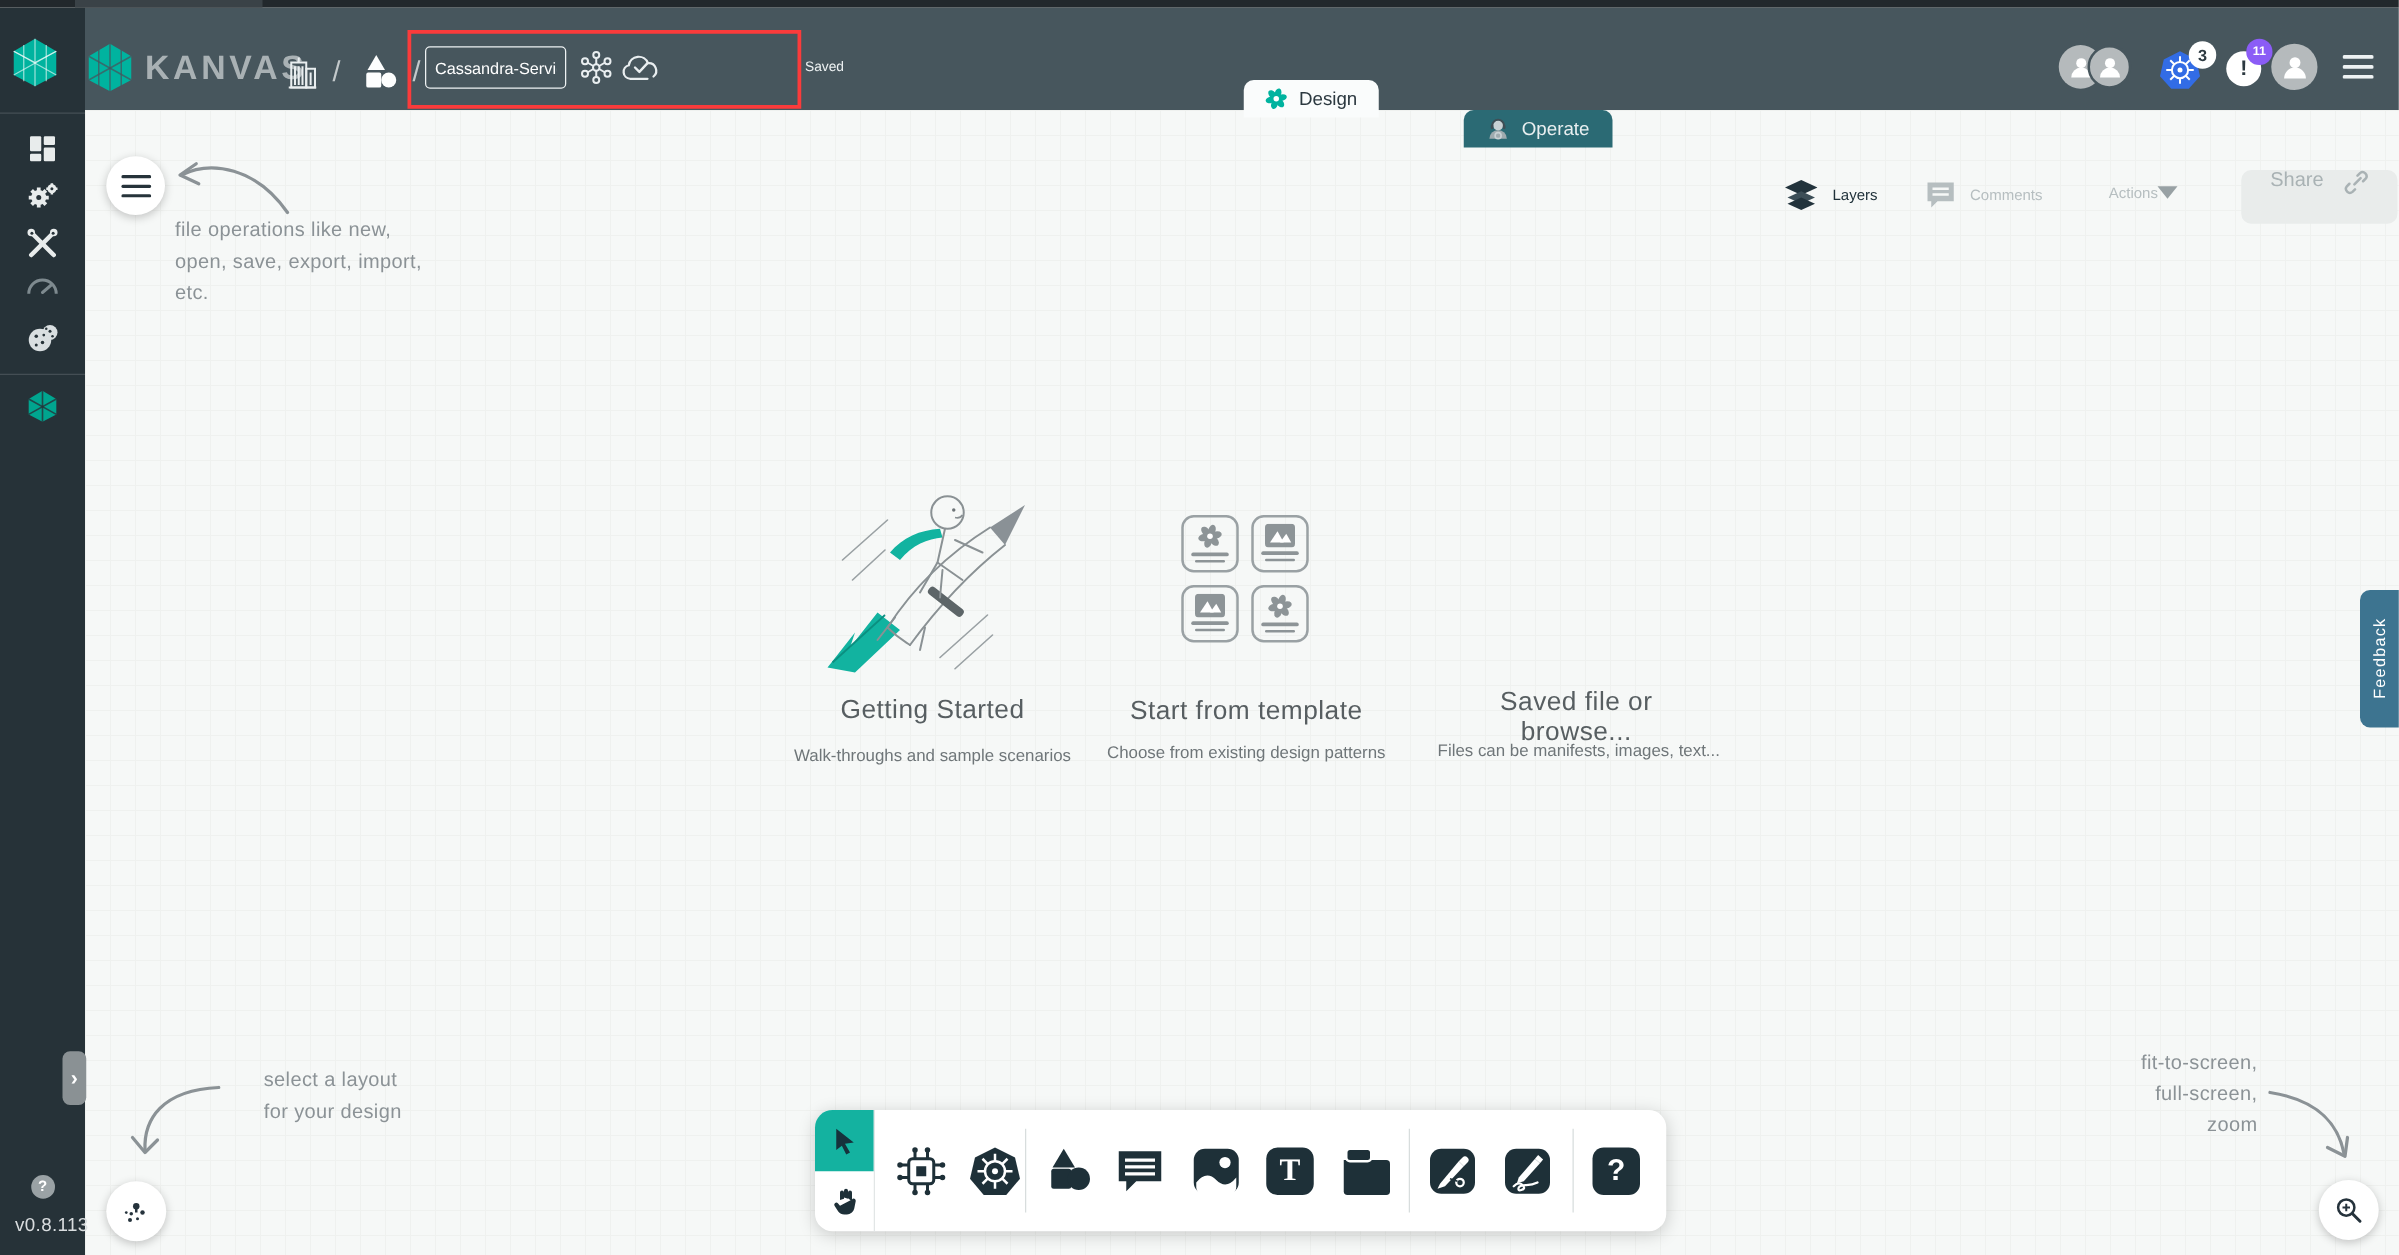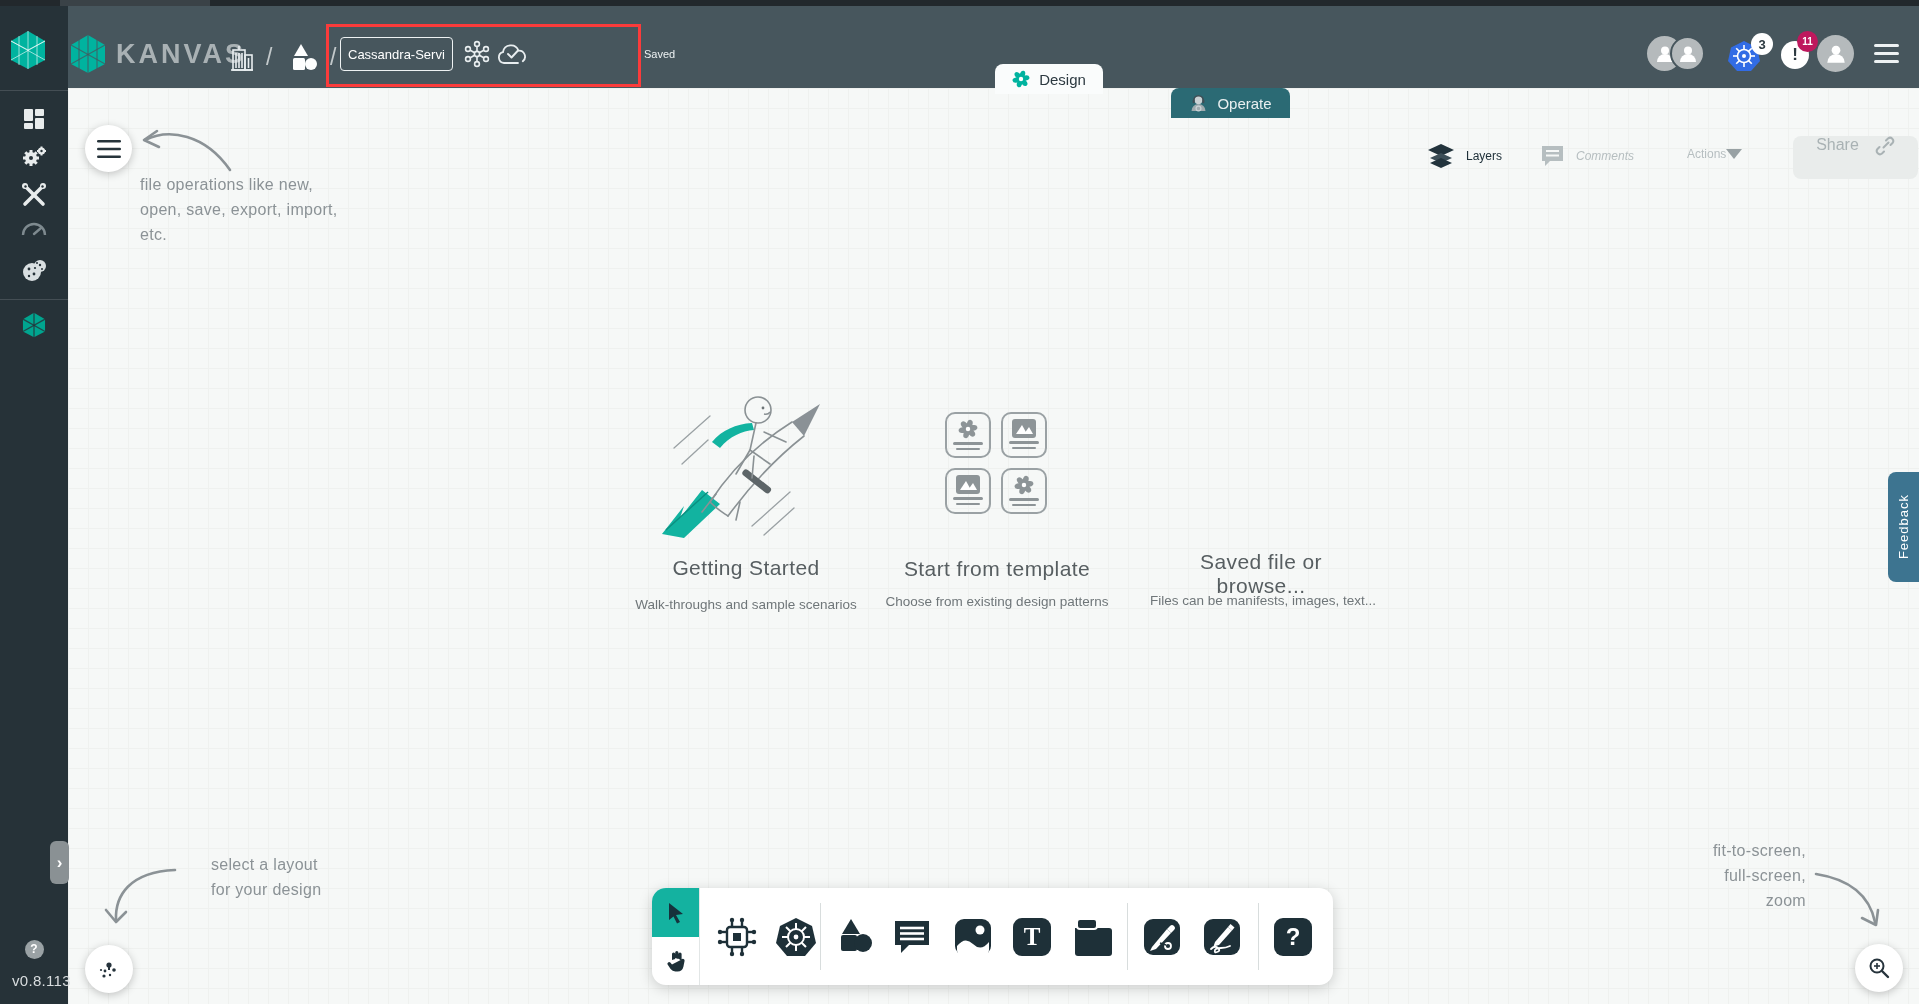--- a/index.html
+++ b/index.html
@@ -295,21 +295,21 @@
         <line x1="20.6" y1="11.4" x2="23.8" y2="8.2"></line>
           <line x1="11.4" y1="20.6" x2="8.2" y2="23.8"></line>
       </g>
       <circle cx="16" cy="16" r="2" fill="#fff"></circle>
     </svg>
     <div class="abs badge" style="left:23px;top:-4px;width:22px;height:22px;background:#fff;color:#2c3940;font-size:13px;">3</div>
   </div>
 
   <div class="abs" style="left:1712px;top:27px;width:44px;height:40px;">
     <div class="abs badge" style="left:1px;top:8px;width:28px;height:28px;background:#fff;color:#2c3940;font-size:17px;">!</div>
-    <div class="abs badge" style="left:17px;top:-2px;width:21px;height:21px;background:#be185d;color:#fff;font-size:10px;">11</div>
+    <div class="abs badge" style="left:17px;top:-2px;width:21px;height:21px;background:#8b5cf6;color:#fff;font-size:10px;">11</div>
   </div>
 
   <div class="abs avatar" style="left:1749px;top:29px;width:37px;height:37px;">
     <svg width="24" height="24" viewBox="0 0 22 22">
       <circle cx="11" cy="7.5" r="4" fill="#fff"></circle>
         <path d="M3 19 a8 8 0 0 1 16 0 Z" fill="#fff"></path>
     </svg>
   </div>
 
   <div class="abs" style="left:1806px;top:38px;width:25px;height:19px;">
@@ -358,21 +358,21 @@
   <span class="actions-row-label" style="color:#20313a;">Layers</span>
 </div>
 <div class="abs" style="left:1540px;top:144px;display:flex;align-items:center;gap:11px;z-index:5;cursor:pointer;">
   <svg width="25" height="23" viewBox="0 0 25 23">
     <path d="M2 2 h21 v15 h-13 l-5 5 v-5 h-3 Z" fill="#b6bec0"></path>
     <g stroke="#f6f8f7" stroke-width="2">
         <line x1="6" y1="7" x2="19" y2="7"></line>
         <line x1="6" y1="11.5" x2="19" y2="11.5"></line>
       </g>
   </svg>
-  <span class="actions-row-label" style="color:#b6bec0;font-style:italic;">Comments</span>
+  <span class="actions-row-label" style="color:#b6bec0;">Comments</span>
 </div>
 <div class="abs" style="left:1687px;top:147px;display:flex;align-items:center;z-index:5;cursor:pointer;">
   <span class="actions-row-label" style="color:#b6bec0;">Actions</span>
   <div style="width:0;height:0;border-left:8px solid transparent;border-right:8px solid transparent;border-top:10px solid #98a1a4;"></div>
 </div>
 <div id="share-btn" class="abs">
   <span>Share</span>
   <svg width="20" height="20" viewBox="0 0 20 20">
     <g stroke="#a9b2b4" stroke-width="2" fill="none" stroke-linecap="round">
       <path d="M8.5 11.5 L13.5 6.5"></path>

